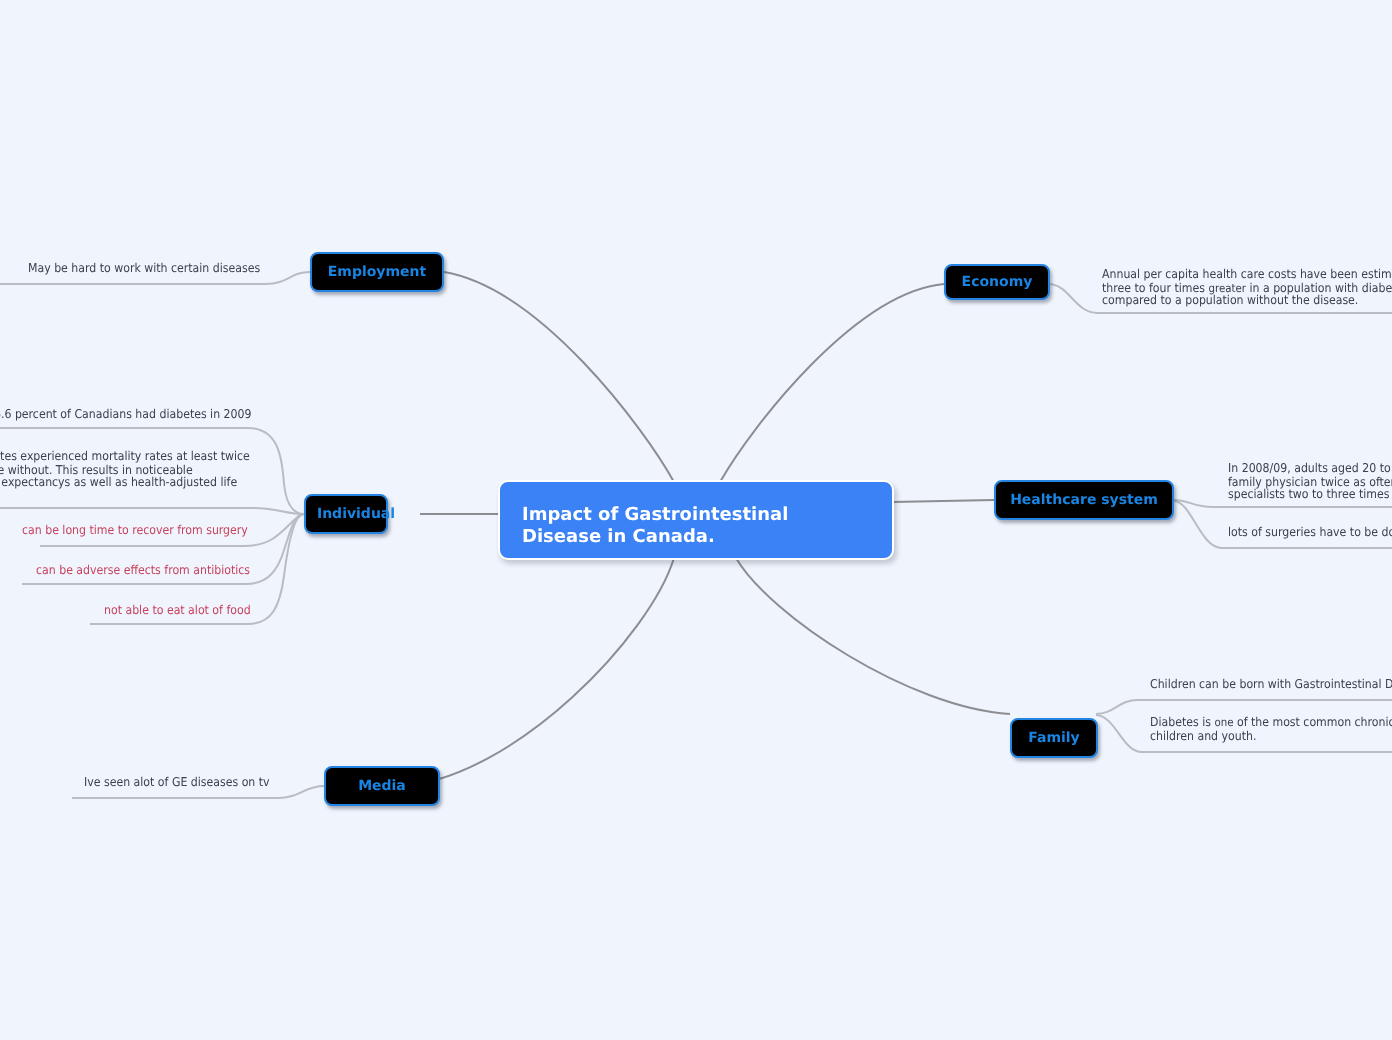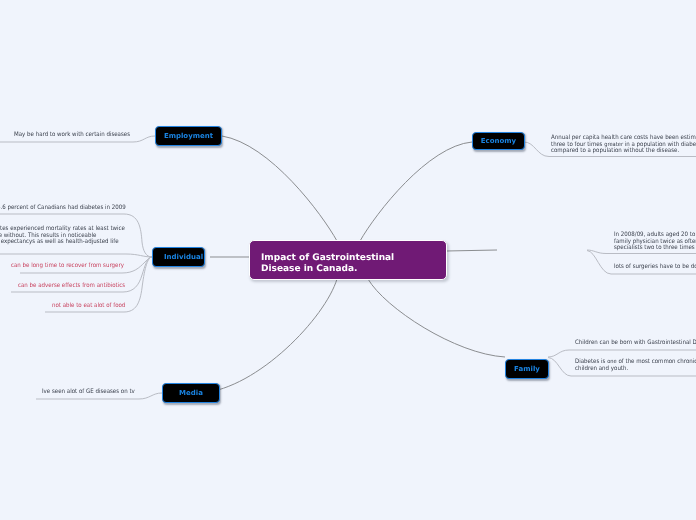--- a/index.html
+++ b/index.html
@@ -4,21 +4,21 @@
 <style>
   html,body{margin:0;padding:0;}
   body{width:696px;height:520px;background:#f0f4fc;-webkit-font-smoothing:antialiased;text-rendering:geometricPrecision;
        font-family:"DejaVu Sans",sans-serif;overflow:hidden;position:relative;}
   #stage{position:absolute;left:0;top:0;width:696px;height:520px;overflow:hidden;}
   svg#links{position:absolute;left:0;top:0;width:696px;height:520px;}
   .node{position:absolute;box-sizing:border-box;background:#000000;border:1.7px solid #2384e2;border-radius:4px;
         color:#1a84e2;font-weight:bold;font-size:7px;
         display:flex;align-items:center;justify-content:center;
         box-shadow:1px 1.5px 1.8px rgba(40,50,70,0.38);white-space:nowrap;}
-  .central{position:absolute;box-sizing:border-box;background:#701a75;border:1.5px solid #ffffff;border-radius:5px;color:#ffffff;
+  .central{position:absolute;box-sizing:border-box;background:#3b82f6;border:1.5px solid #ffffff;border-radius:5px;color:#ffffff;
            font-weight:bold;font-size:9px;line-height:11px;
            box-shadow:1.2px 2px 2.6px rgba(40,50,70,0.22);}
   .central .t{position:absolute;left:11px;top:12px;}
   .leaf{position:absolute;font-family:"DejaVu Sans Condensed","DejaVu Sans",sans-serif;font-size:6.1px;line-height:6.5px;color:#3b414d;white-space:nowrap;}
   .leaf.red{color:#c8425e;}
   .sm{font-size:5.7px;position:relative;top:0.4px;}
 </style>
 </head>
 <body>
 
@@ -56,22 +56,25 @@
   <div class="central" style="left:249px;top:240px;width:198px;height:40px;">
     <span class="t"><span>Impact of Gastrointestinal</span><br><span>Disease in Canada.</span></span>
   </div>
 
   <div class="node" style="left:155px;top:126px;width:67px;height:20px;">
       <span>Employment</span>
     </div>
   <div class="node" style="left:472px;top:132px;width:53px;height:18px;">
       <span>Economy</span>
     </div>
-  <div class="node" style="left:152px;top:247px;width:53px;height:20px;padding-left:10px;">
+  <div class="node" style="left:152px;top:247px;width:42px;height:20px;padding-left:10px;">
       <span>Individual</span>
+    </div>
+  <div class="node" style="left:497px;top:240px;width:90px;height:20px;">
+      <span>Healthcare system</span>
     </div>
   <div class="node" style="left:505px;top:347px;width:44px;height:20px;margin-top:12px;">
       <span>Family</span>
     </div>
   <div class="node" style="left:162px;top:383px;width:58px;height:20px;">
       <span>Media</span>
     </div>
 
   <div class="leaf" style="left:14px;top:132px;"><span>May be hard to work with certain diseases</span></div>
 

